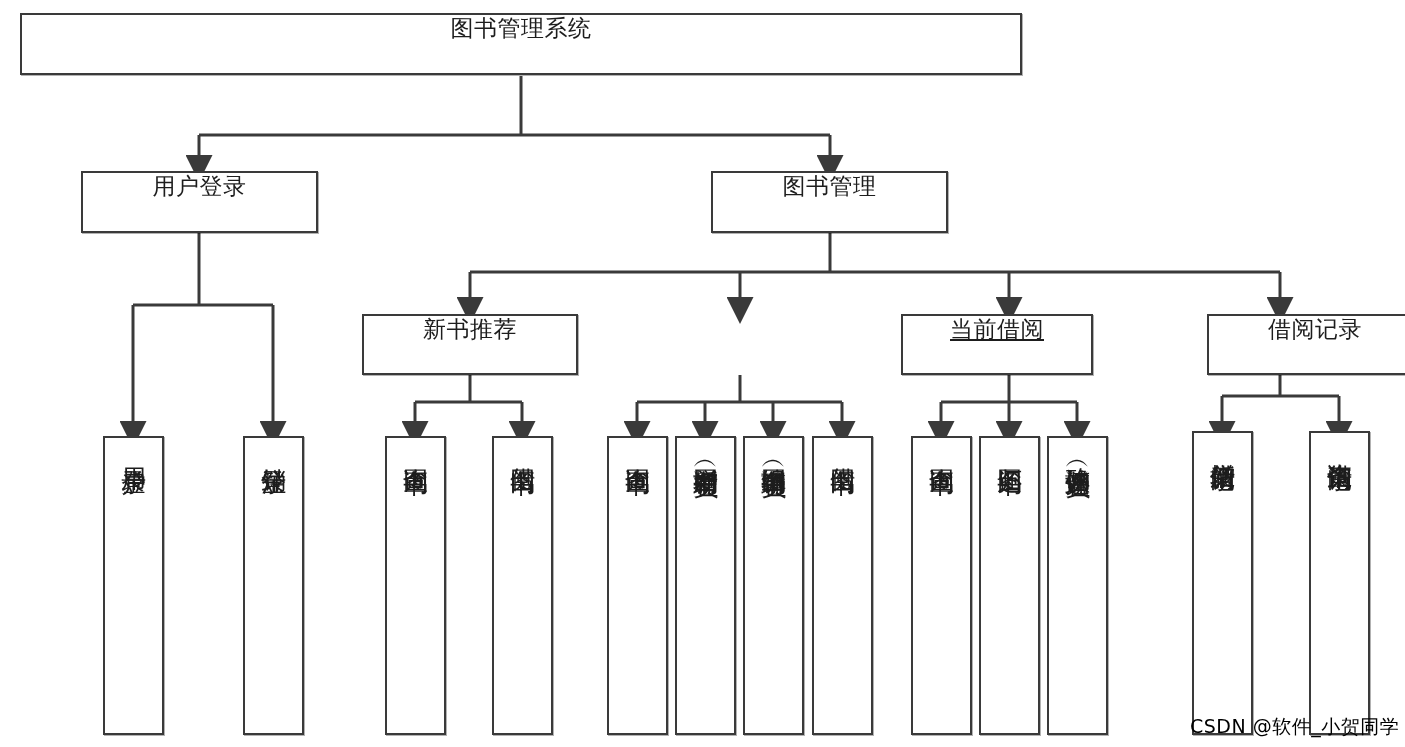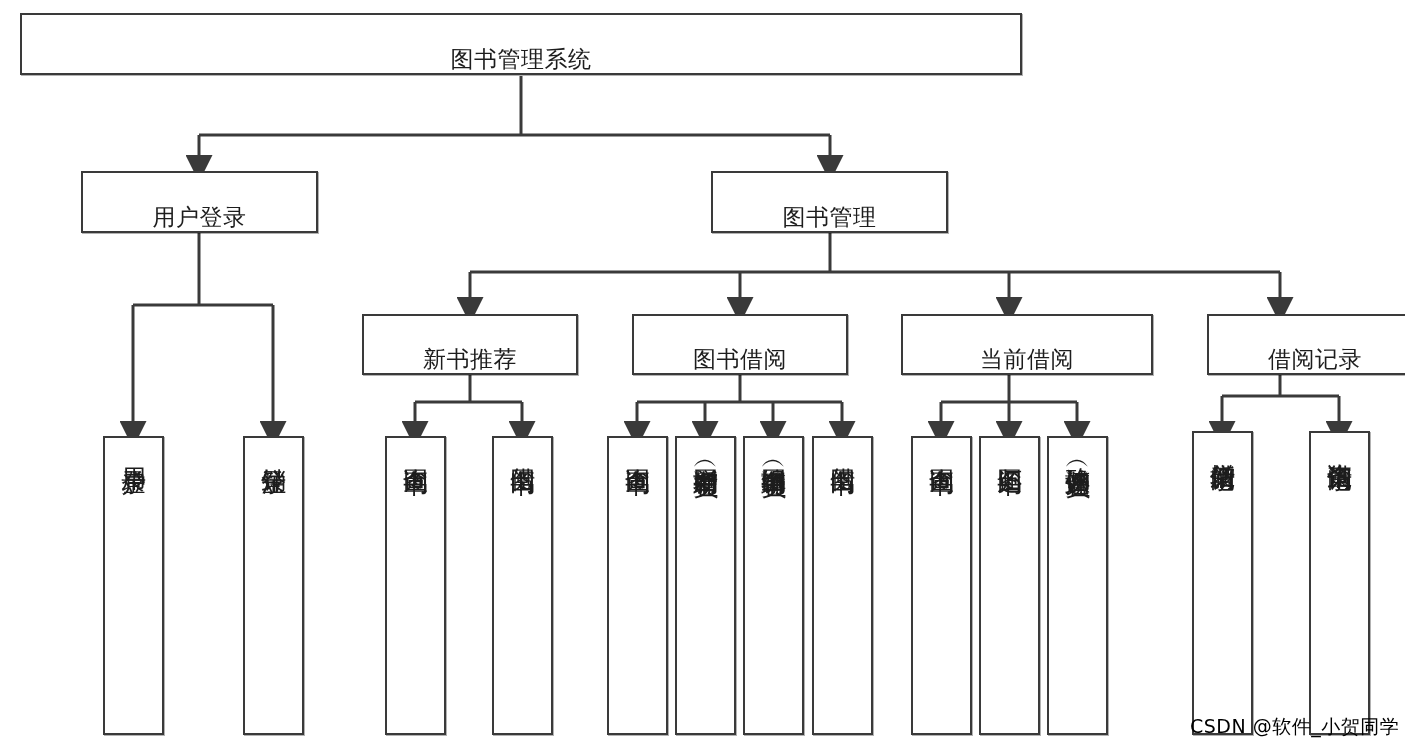--- a/index.html
+++ b/index.html
@@ -25,21 +25,21 @@
     top: 0;
     width: 1405px;
     height: 747px;
   }
   .node {
     position: absolute;
     box-sizing: border-box;
     border: 2px solid #3a3a3a;
     background: #ffffff;
     display: flex;
-    align-items: flex-end;
+    align-items: flex-start;
     justify-content: center;
     color: #1d1d1d;
     box-shadow: 1px 1px 0 rgba(0,0,0,0.30);
   }
   .node .label {
     display: block;
     text-align: center;
     line-height: 1.18;
     letter-spacing: 0.5px;
   }
@@ -131,24 +131,21 @@
   <div class="node horiz" style="left:81px; top:171px; width:237px; height:62px;">
     <span class="label">用户登录</span>
   </div>
   <div class="node horiz" style="left:362px; top:314px; width:216px; height:61px;">
     <span class="label">新书推荐</span>
   </div>
 
   <div class="node horiz" style="left:711px; top:171px; width:237px; height:62px;">
     <span class="label">图书管理</span>
   </div>
-  <div class="node horiz" style="left:632px; top:314px; width:216px; height:61px;">
-    <span class="label">图书借阅</span>
-  </div>
-  <div class="node horiz" style="left:901px; top:314px; width:252px; height:61px;">
+  <div class="node horiz" style="left:901px; top:314px; width:192px; height:61px;text-decoration:underline;">
     <span class="label">当前借阅</span>
   </div>
   <div class="node horiz" style="left:1172px; top:314px; width:216px; height:61px;margin-left:35px;">
     <span class="label">借阅记录</span>
   </div>
 
   <div class="node vert" style="left:103px; top:436px; width:61px; height:299px;">
     <span class="label">用户登录</span>
   </div>
   <div class="node vert" style="left:243px; top:436px; width:61px; height:299px;">

